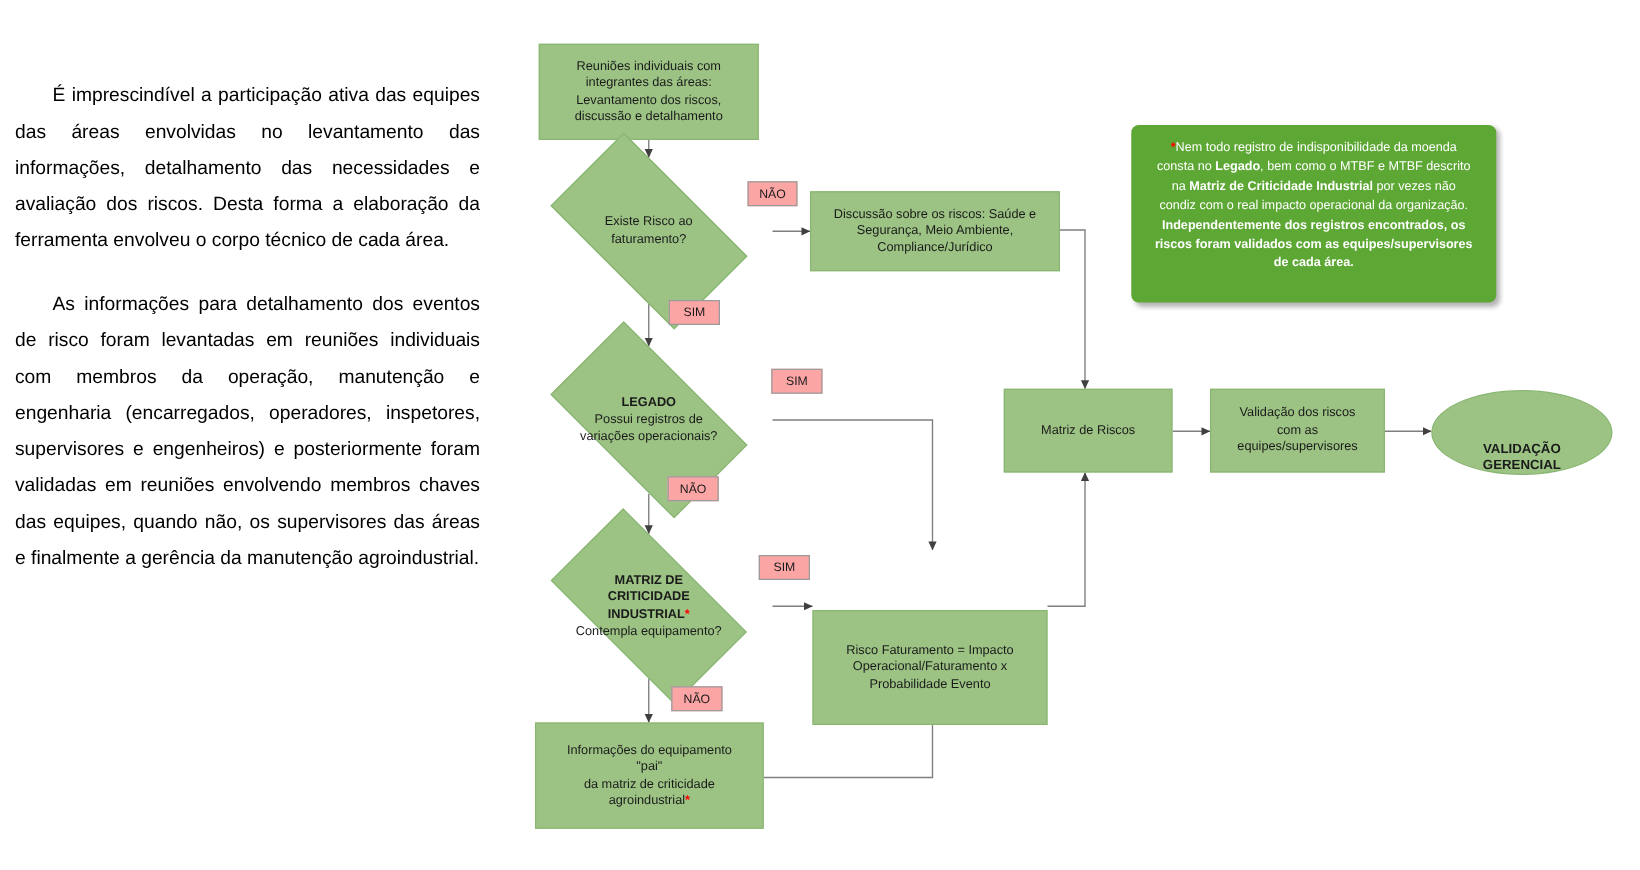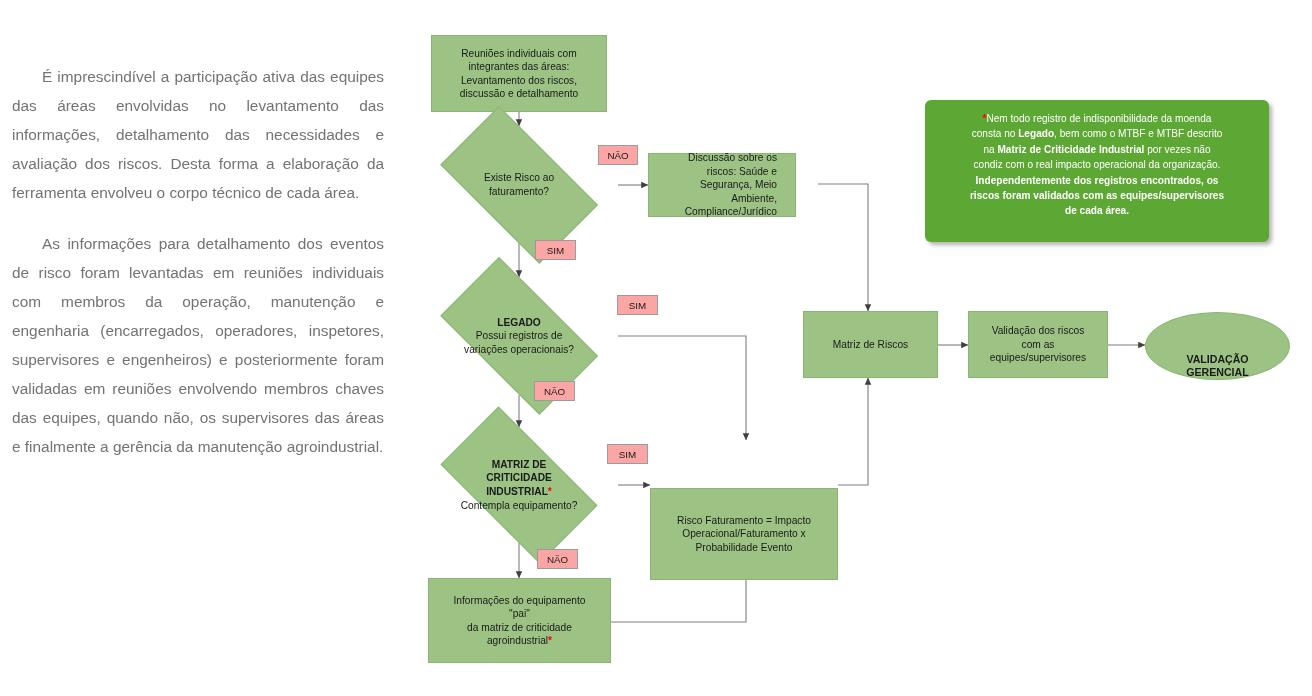--- a/index.html
+++ b/index.html
@@ -17,21 +17,21 @@
   }
 
   
   #text-column {
     position: absolute;
     left: 12px;
     top: 62px;
     width: 372px;
   }
   .body-paragraph {
-    color: #737373;
+    color: #000000;
     font-size: 15.4px;
     line-height: 29px;
     text-align: justify;
     text-indent: 30px;
     margin: 0 0 22px 0;
     font-family: "Liberation Sans", sans-serif;
   }
 
   
   #flowchart {
@@ -116,33 +116,32 @@
     align-items: center;
     justify-content: center;
     font-family: "Liberation Sans", sans-serif;
   }
 
   
   #callout-note {
     position: absolute;
     left: 905px;
     top: 100px;
-    width: 344px;
+    width: 292px;
     height: 142px;
     box-sizing: border-box;
     background: #5DA734;
     border-radius: 6px;
     box-shadow: 3px 3px 4px rgba(0,0,0,0.30);
     color: #ffffff;
     font-size: 10.1px;
     line-height: 15.4px;
     text-align: center;
     padding: 11px 12px 8px 12px;
     font-family: "Liberation Sans", sans-serif;
-    margin-left: 20px;
   }
   #callout-note .note-line { display: block; }
   #callout-note b { font-weight: bold; }
   .ast { color: #FF0000; font-weight: bold; }
   .node .ast { font-size: 10.2px; }
 
   .bold-line { font-weight: bold; }
 </style>
 </head>
 <body>
@@ -196,21 +195,21 @@
 
     <div class="node decision" style="left:420px; top:126px; width:198px; height:118px;">
       <span class="dia-fill"></span>
       <span class="dia-text">Existe Risco ao faturamento?</span>
     </div>
 
     <div class="edge-label" style="left:598px; top:145px; width:40px; height:20px;">NÃO</div>
 
     <div class="edge-label" style="left:535px; top:240px; width:41px; height:20px;">SIM</div>
 
-    <div class="node proc" style="left:648px; top:153px; width:148px; height:64px;text-align:right;">
+    <div class="node proc" style="left:648px; top:153px; width:200px; height:64px;">
       <span>Discussão sobre os riscos: Saúde e Segurança, Meio Ambiente, Compliance/Jurídico</span>
     </div>
 
     <div class="node decision" style="left:420px; top:277px; width:198px; height:118px;">
       <span class="dia-fill"></span>
       <span class="dia-text">
         <b>LEGADO</b><br>
         <span>Possui registros de variações operacionais?</span>
       </span>
     </div>

